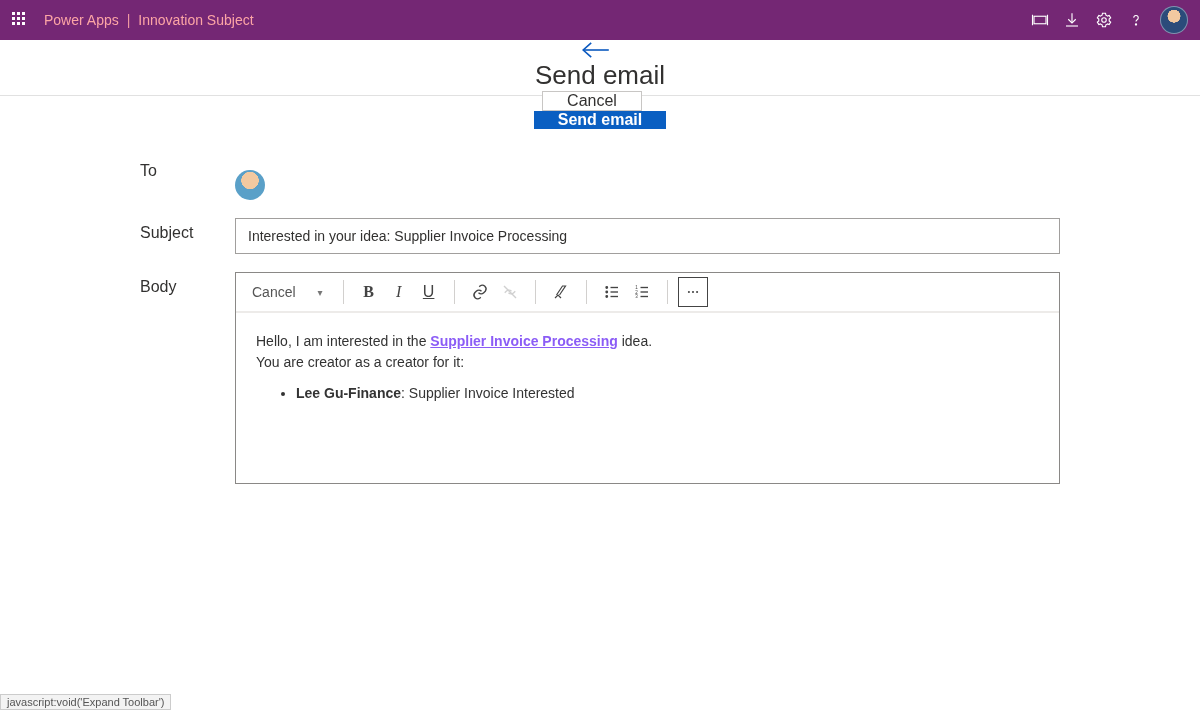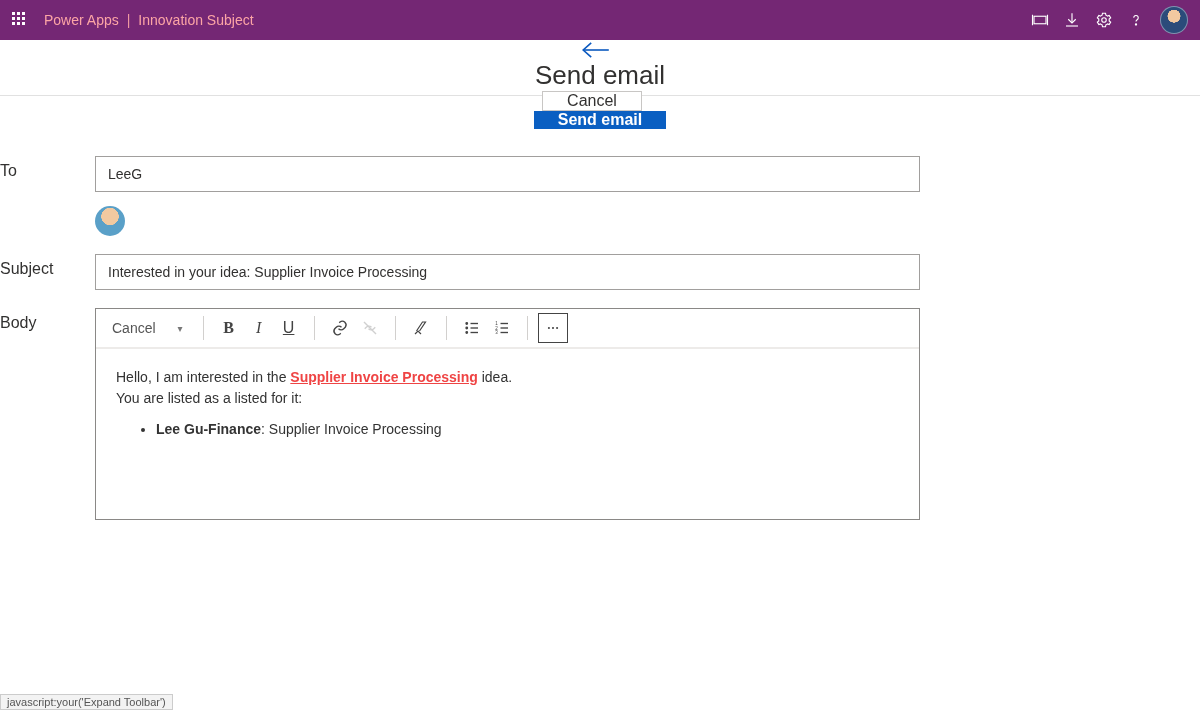--- a/index.html
+++ b/index.html
@@ -29,42 +29,42 @@
     align-items: center;
     padding: 0 20px;
     flex-direction: column;
   }
   .back-arrow { width: 40px; height: 40px; display:flex; align-items:center; justify-content:center; color:#0b59bf; cursor:pointer; margin-right: 8px; }
   .page-title { font-size: 26px; font-weight: 400; color:#323130; }
   .header-spacer { flex:1; }
   .btn { height: 36px; padding: 0 24px; font-size: 16px; display:inline-flex; align-items:center; justify-content:center; cursor:pointer; }
   .btn-cancel { background:#fff; border:1px solid #c8c6c4; color:#323130; margin-right: 16px; }
   .btn-primary { background:#0a5fc2; border:none; color:#fff; font-weight:600; }
-  .form-area { padding: 60px 0 0 0; display:flex; }
+  .form-area { padding: 60px 0 0 0; display:flex; justify-content:center; }
   .form-grid { width: 920px; }
   .row { display:flex; align-items:flex-start; margin-bottom: 18px; }
   .label { width: 95px; font-size: 16px; color:#323130; padding-top: 6px; }
   .field { flex:1; }
   .text-input {
     width: 100%; height: 36px; border:1px solid #a19f9d; padding: 0 12px; font-size: 14px; color:#323130; font-family: inherit;
   }
   .recipient-chip { margin-top: 14px; width: 30px; height:30px; border-radius:50%; background: radial-gradient(circle at 50% 35%, #f2c9a0 0 35%, #5aa0c8 36% 100%); display:block; }
   .rte-container { border:1px solid #8a8886; background:#fff; }
   .rte-toolbar { display:flex; align-items:center; height: 40px; border-bottom: 2px solid #edebe9; padding: 0 10px; color:#444; }
   .format-dd { display:flex; align-items:center; height:30px; padding: 0 10px 0 6px; font-size:14px; cursor:pointer; color:#555; }
   .caret { margin-left: 22px; font-size: 10px; color:#777; }
   .tb-sep { width:1px; height:24px; background:#d2d0ce; margin: 0 10px; }
   .tb-btn { width:30px; height:30px; display:flex; align-items:center; justify-content:center; cursor:pointer; color:#444; font-size:16px; }
   .tb-btn.bold { font-weight:800; font-family: Georgia, serif; }
   .tb-btn.italic { font-style:italic; font-family: Georgia, serif; }
   .under { text-decoration: underline; }
   .tb-btn.boxed { border:1px solid #444; }
   .disabled { opacity:.45; cursor:default; }
   .rte-body { min-height: 170px; padding: 18px 20px; font-size: 14px; color:#333; line-height:1.5; }
-  .rte-body a { color:#ef4444; font-weight:700; text-decoration:underline; }
+  .rte-body a { color:#8b5cf6; font-weight:700; text-decoration:underline; }
   .rte-body ul { margin: 10px 0 0 0; padding-left: 40px; }
   .rte-body li b { font-weight:700; }
   .status-bar { position:fixed; bottom:0; left:0; font-size:11px; color:#555; background:#f3f3f3; border:1px solid #ccc; padding:1px 6px; }
   svg { display:block; }
 </style>
 </head>
 <body>
 
 <div class="top-bar">
   <div class="waffle">
@@ -123,21 +123,20 @@
   <button class="btn btn-cancel">Cancel</button>
   <button class="btn btn-primary">Send email</button>
 </div>
 
 <div class="form-area">
   <div class="form-grid">
 
     <div class="row">
       <div class="label">To</div>
       <div class="field">
-        <input class="text-input" value="LeeG" style="">
         <span class="recipient-chip"></span>
       </div>
     </div>
 
     <div class="row">
       <div class="label">Subject</div>
       <div class="field">
         <input class="text-input" value="Interested in your idea: Supplier Invoice Processing" style="">
       </div>
     </div>
@@ -203,25 +202,25 @@
                   <circle cx="5" cy="12" r="1.8"></circle>
                   <circle cx="12" cy="12" r="1.8"></circle>
                   <circle cx="19" cy="12" r="1.8"></circle>
                 </svg>
             </div>
           </div>
           <div class="rte-body">
             <div>
               <span>Hello, I am interested in the </span><a href="#">Supplier Invoice Processing</a><span> idea.</span>
             </div>
-            <div>You are listed as a listed for it:</div>
+            <div>You are creator as a creator for it:</div>
             <ul>
-              <li><b>Lee Gu-Finance</b><span>: Supplier Invoice Processing</span></li>
+              <li><b>Lee Gu-Finance</b><span>: Supplier Invoice Interested</span></li>
             </ul>
           </div>
         </div>
       </div>
     </div>
 
   </div>
 </div>
 
-<div class="status-bar">javascript:your('Expand Toolbar')</div>
+<div class="status-bar">javascript:void('Expand Toolbar')</div>
 
 </body></html>

